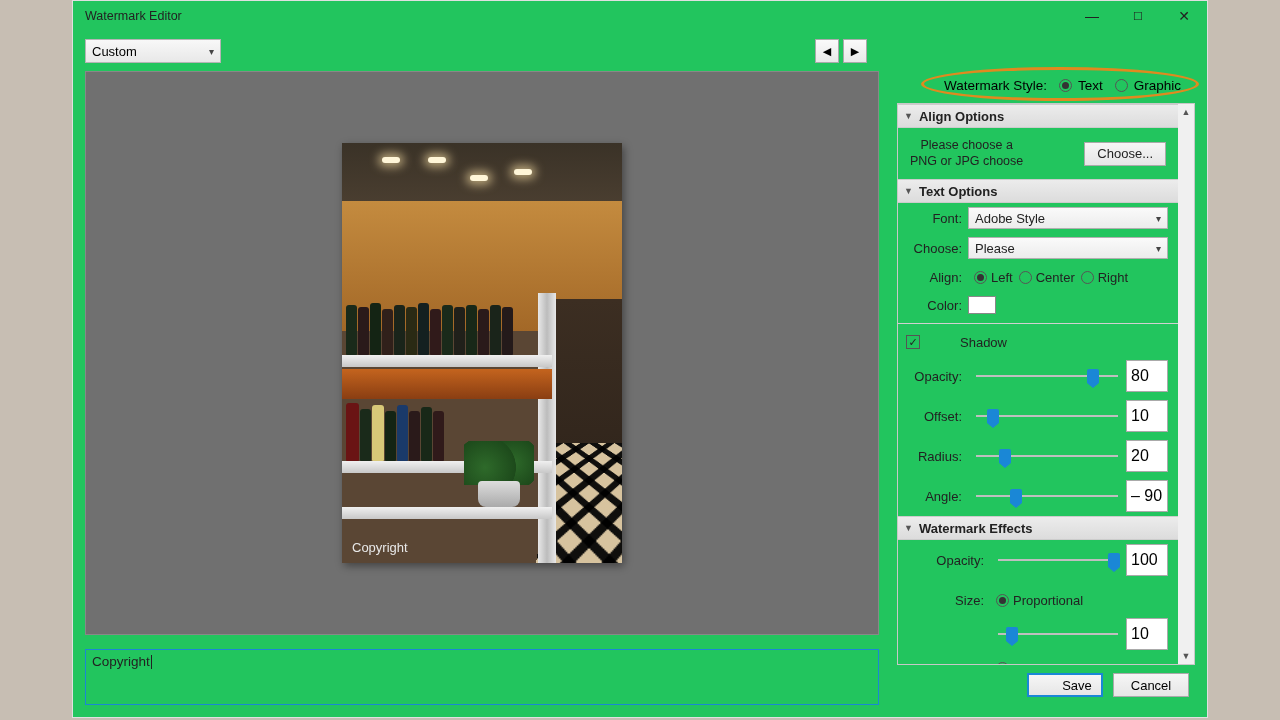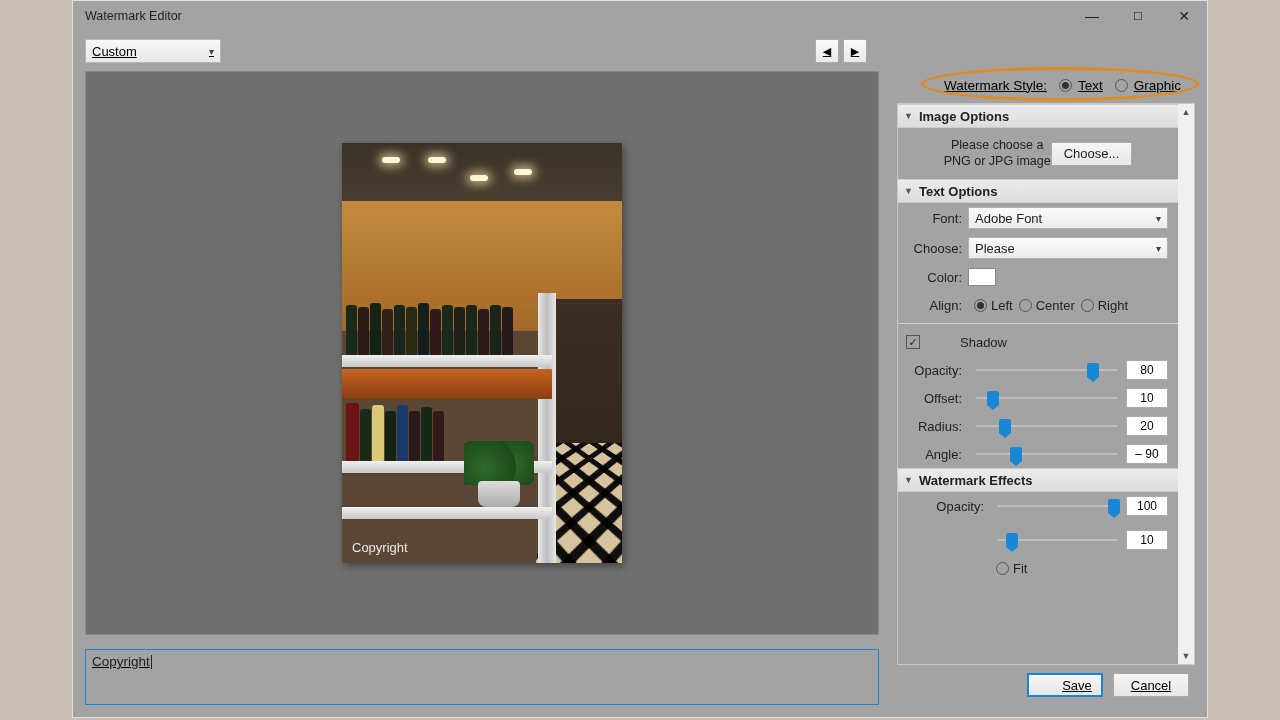--- a/index.html
+++ b/index.html
@@ -1,22 +1,22 @@
 <!DOCTYPE html>
 <html><head>
 <meta charset="utf-8">
 <style>
   * { box-sizing: border-box; font-family: "Segoe UI", Tahoma, sans-serif; }
   body { margin:0; background:#c7beb3; width:1280px; height:720px; overflow:hidden; }
-  .window { position:absolute; left:72px; top:0; width:1136px; height:718px; background:#a3a3a3; border:1px solid #e0e0e0; display:flex; flex-direction:column; }
+  .window { position:absolute; left:72px; top:0; width:1136px; height:718px; background:#22c55e; border:1px solid #e0e0e0; display:flex; flex-direction:column; }
   .titlebar { height:30px; display:flex; align-items:center; justify-content:space-between; padding:0 0 0 12px; font-size:12.5px; color:#222; }
   .win-controls { display:flex; }
   .win-btn { width:46px; height:30px; display:flex; align-items:center; justify-content:center; font-size:14px; }
   .win-btn.sq { font-size:11px; }
-  .content { flex:1; display:flex; flex-direction:column; padding:8px 12px 12px 12px; gap:8px;text-decoration:underline; }
+  .content { flex:1; display:flex; flex-direction:column; padding:8px 12px 12px 12px; gap:8px; }
   .top-row { display:flex; align-items:center; justify-content:space-between; }
   .preset { width:136px; height:24px; border:1px solid #b5b5b5; background:linear-gradient(#f8f8f8,#e8e8e8); font-size:13px; padding:0 6px; display:flex; align-items:center; justify-content:space-between; }
   .chev { font-size:10px; color:#444; }
   .nav-arrows { display:flex; gap:4px; }
   .nav-btn { width:24px; height:24px; border:1px solid #aaa; background:linear-gradient(#fafafa,#e9e9e9); display:flex; align-items:center; justify-content:center; font-size:11px; }
   .main-row { flex:1; display:flex; gap:18px; }
   .left-col { flex:1; display:flex; flex-direction:column; gap:14px; }
   .preview { flex:1; background:#707070; border:1px solid #888; position:relative; display:flex; align-items:center; justify-content:center; }
   .photo { width:280px; height:420px; position:relative; background:#5a4634; box-shadow:2px 3px 8px rgba(0,0,0,.4); overflow:hidden; }
   .ceiling { position:absolute; top:0; left:0; right:0; height:60px; background:linear-gradient(#3a3227,#4a3e30); }
@@ -45,31 +45,31 @@
   .panel { flex:1; border:1px solid #c8c8c8; margin-top:4px; position:relative; overflow:hidden; }
   .scrollbar { position:absolute; right:0; top:0; bottom:0; width:16px; background:#f0f0f0; }
   .sb-arrow { height:16px; display:flex; align-items:center; justify-content:center; font-size:9px; color:#555; }
   .sb-track { position:absolute; top:16px; bottom:16px; left:0; right:0; }
   .panel-body { position:absolute; left:0; right:16px; top:0; bottom:0; overflow:hidden; font-size:13px; color:#222; }
   .section-hdr { height:24px; background:linear-gradient(#ececec,#dcdcdc); border-top:1px solid #ccc; border-bottom:1px solid #ccc; display:flex; align-items:center; padding-left:6px; gap:6px; font-weight:600; }
   .tri { font-size:9px; color:#555; }
   .row { display:flex; align-items:center; padding:4px 10px 4px 0; min-height:28px; }
   .lbl { width:70px; text-align:right; padding-right:6px; }
   .lbl-w { width:92px; text-align:right; padding-right:6px; }
-  .choose-row { display:flex; align-items:center; justify-content:center; padding:10px 12px; }
+  .choose-row { display:flex; align-items:center; justify-content:space-between; padding:10px 12px; }
   .hint { text-align:center; font-size:12.5px; line-height:1.25; }
   .btn { height:24px; padding:0 12px; border:1px solid #aaa; background:linear-gradient(#f6f6f6,#e6e6e6); font-size:13px; display:inline-flex; align-items:center; }
   .select { flex:1; height:22px; border:1px solid #b0b0b0; background:linear-gradient(#fafafa,#ececec); display:flex; align-items:center; justify-content:space-between; padding:0 6px; font-size:13px; }
   .swatch { width:28px; height:18px; border:1px solid #888; background:#fff; }
   .chk { width:14px; height:14px; border:1px solid #555; display:inline-flex; align-items:center; justify-content:center; font-size:11px; line-height:1; }
   .slider { flex:1; height:18px; position:relative; margin:0 8px; }
   .track { position:absolute; left:0; right:0; top:8px; height:2px; background:#bfbfbf; }
   .thumb { position:absolute; top:2px; width:12px; height:14px; background:#1a87d6; border-radius:2px 2px 0 0; }
   .thumb::after { content:""; position:absolute; left:0; top:14px; border-left:6px solid transparent; border-right:6px solid transparent; border-top:5px solid #1a87d6; }
-  .numbox { width:42px; height:20px; border:1px solid #aaa; font-size:12px; text-align:center; padding:3px 4px; }
+  .numbox { width:42px; height:20px; border:1px solid #aaa; font-size:16px; text-align:left; padding:15px 4px; }
   .sep { height:1px; background:#d0d0d0; margin:4px 0; }
   .footer { height:40px; display:flex; align-items:center; justify-content:flex-end; gap:10px; padding-right:6px; }
   .footer .btn { width:76px; justify-content:center; }
   .btn.primary { border:2px solid #1a87d6;padding-left:36px; }
 </style>
 </head>
 <body>
 
 <div class="window">
   <div class="titlebar">
@@ -163,61 +163,61 @@
         <div class="panel">
           <div class="scrollbar">
             <div class="sb-arrow">▲</div>
             <div class="sb-track"></div>
             <div class="sb-arrow" style="position:absolute;bottom:0;width:100%;">▼</div>
           </div>
           <div class="panel-body">
 
             <div class="section-hdr">
               <span class="tri">▼</span>
-              <span>Image Options</span>
+              <span>Align Options</span>
             </div>
             <div class="choose-row">
               <div class="hint">
                 <div>Please choose a</div>
-                <div>PNG or JPG image</div>
+                <div>PNG or JPG choose</div>
               </div>
               <div class="btn">Choose...</div>
             </div>
 
             <div class="section-hdr">
               <span class="tri">▼</span>
               <span>Text Options</span>
             </div>
             <div class="row">
                 <span class="lbl">Font:</span>
               <div class="select">
-                  <span>Adobe Font</span>
+                  <span>Adobe Style</span>
                   <span class="chev">▾</span>
                 </div>
             </div>
             <div class="row">
                 <span class="lbl">Choose:</span>
               <div class="select">
                   <span>Please</span>
                   <span class="chev">▾</span>
                 </div>
-            </div>
-            <div class="row">
-                <span class="lbl">Color:</span>
-              <div class="swatch"></div>
             </div>
             <div class="row">
                 <span class="lbl">Align:</span>
               <span class="radio checked"></span>
                 <span style="margin-left:4px">Left</span>
               <span class="radio"></span>
                 <span style="margin-left:4px">Center</span>
               <span class="radio"></span>
                 <span style="margin-left:4px">Right</span>
             </div>
+            <div class="row">
+                <span class="lbl">Color:</span>
+              <div class="swatch"></div>
+            </div>
             <div class="sep"></div>
             <div class="row" style="padding-left:8px;gap:40px;">
               <span class="chk">✓</span>
               <span>Shadow</span>
             </div>
             <div class="row">
                 <span class="lbl">Opacity:</span>
               <div class="slider">
                   <div class="track"></div>
                   <div class="thumb" style="left:78%"></div>
@@ -256,20 +256,25 @@
             <div class="row">
                 <span class="lbl-w">Opacity:</span>
               <div class="slider">
                   <div class="track"></div>
                   <div class="thumb" style="left:92%"></div>
                 </div>
               <input class="numbox" value="100" style="">
             </div>
             <div style="height:6px"></div>
             <div class="row">
+                <span class="lbl-w">Size:</span>
+              <span class="radio checked"></span>
+                <span style="margin-left:4px">Proportional</span>
+            </div>
+            <div class="row">
                 <span class="lbl-w"></span>
               <div class="slider">
                   <div class="track"></div>
                   <div class="thumb" style="left:7%"></div>
                 </div>
               <input class="numbox" value="10" style="">
             </div>
             <div class="row">
                 <span class="lbl-w"></span>
               <span class="radio"></span>

